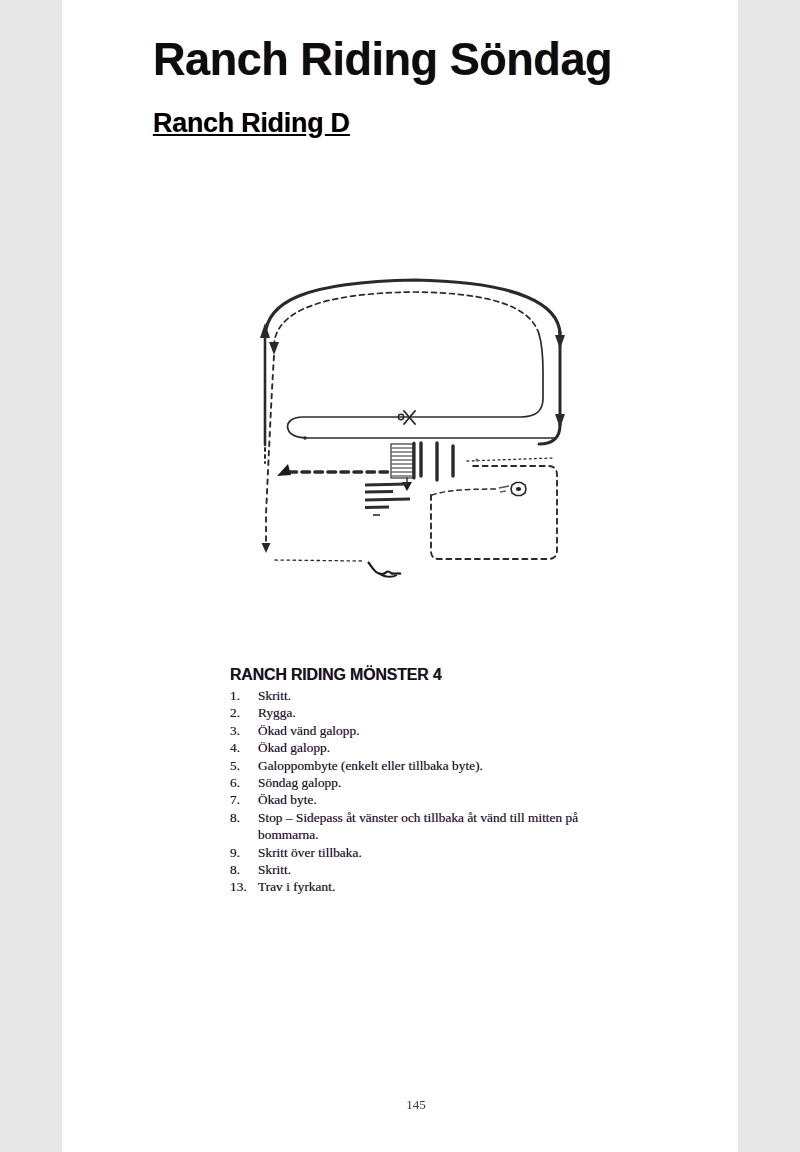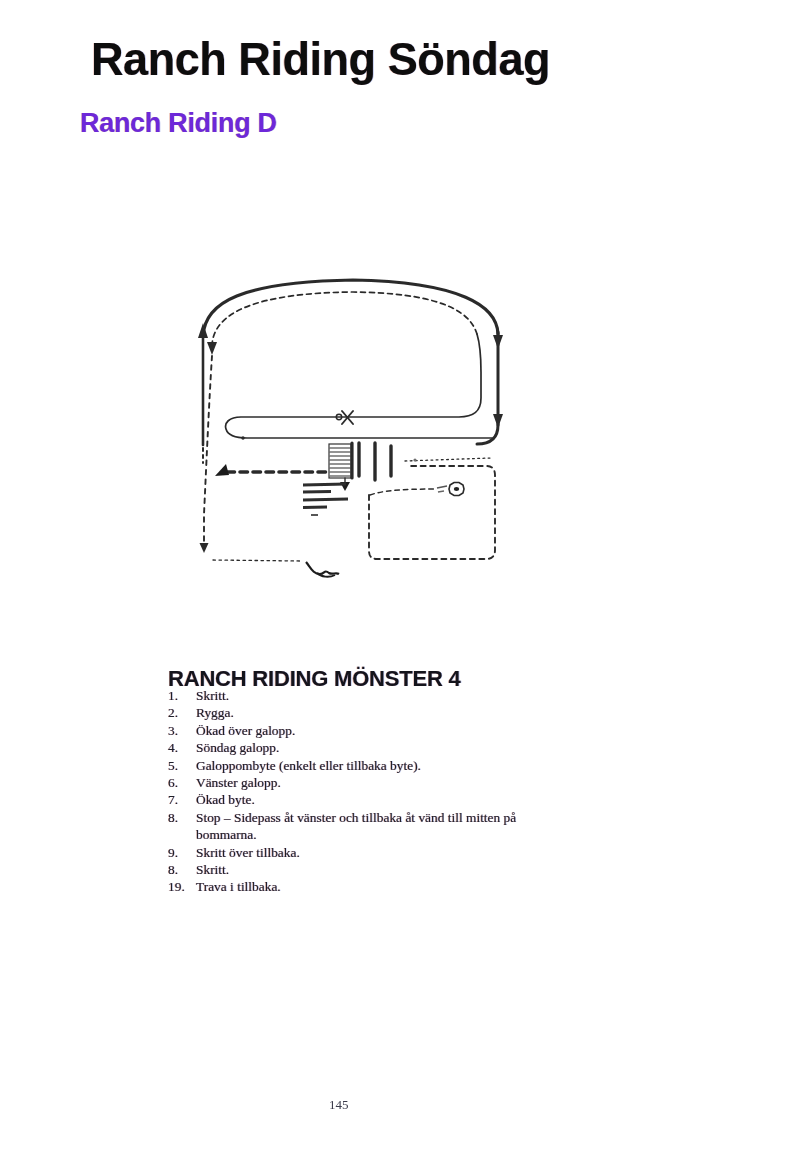--- a/index.html
+++ b/index.html
@@ -1,58 +1,58 @@
 <!DOCTYPE html>
 <html><head>
 <meta charset="utf-8">
 <style>
   html,body{margin:0;padding:0;background:#e8e8e8;}
   .page{
     position:relative;
-    width:800px;height:1152px;
+    width:676px;height:1152px;
     background:#ffffff;
     overflow:hidden;
     font-family:"Liberation Sans",sans-serif;
     margin:0 auto;
   }
   .scan-text{
     text-shadow:-0.6px 0 0 rgba(190,60,30,.38), 0.6px 0 0 rgba(40,70,200,.33);
   }
   .title{
     position:absolute;left:91px;top:34px;
     font-size:46px;font-weight:700;letter-spacing:-0.5px;
     color:#0d0d0d;line-height:1.1;white-space:nowrap;
     transform:scaleX(.98);transform-origin:left;
   }
   .subtitle{
-    position:absolute;left:80px;top:108px;
+    position:absolute;left:91px;top:108px;
     font-size:27px;font-weight:700;letter-spacing:-0.3px;
-    color:#6d28d9;white-space:nowrap;
+    color:#000000;white-space:nowrap;text-decoration:underline;
   }
   .diagram{
     position:absolute;left:193px;top:262px;
     width:322px;height:335px;
   }
   .pattern-heading{
     position:absolute;left:168px;top:666px;
-    font-size:22px;font-weight:700;letter-spacing:-0.2px;
+    font-size:16px;font-weight:700;letter-spacing:-0.2px;
     color:#14141c;white-space:nowrap;
   }
   .pattern-list{
     position:absolute;left:168px;top:687px;
     font-family:"Liberation Serif",serif;
     font-size:13.4px;line-height:17.4px;
     color:#20202a;
   }
   .pattern-item{display:flex;}
   .pattern-item .num{flex:0 0 28px;width:28px;}
   .pattern-item .txt{width:348px;}
   .page-number{
     position:absolute;left:329px;top:1097px;width:50px;
-    text-align:left;
+    text-align:center;
     font-family:"Liberation Serif",serif;
     font-size:13px;color:#3a3a4a;
   }
   svg .ln{fill:none;stroke:#2b2b2b;stroke-linecap:round;}
 </style>
 </head>
 <body>
 
 <div class="page">
 
@@ -146,51 +146,51 @@
     <div class="pattern-item">
       <span class="num">1.</span>
       <span class="txt">Skritt.</span>
     </div>
     <div class="pattern-item">
       <span class="num">2.</span>
       <span class="txt">Rygga.</span>
     </div>
     <div class="pattern-item">
       <span class="num">3.</span>
-      <span class="txt">Ökad över galopp.</span>
+      <span class="txt">Ökad vänd galopp.</span>
     </div>
     <div class="pattern-item">
       <span class="num">4.</span>
-      <span class="txt">Söndag galopp.</span>
+      <span class="txt">Ökad galopp.</span>
     </div>
     <div class="pattern-item">
       <span class="num">5.</span>
       <span class="txt">Galoppombyte (enkelt eller tillbaka byte).</span>
     </div>
     <div class="pattern-item">
       <span class="num">6.</span>
-      <span class="txt">Vänster galopp.</span>
+      <span class="txt">Söndag galopp.</span>
     </div>
     <div class="pattern-item">
       <span class="num">7.</span>
       <span class="txt">Ökad byte.</span>
     </div>
     <div class="pattern-item">
       <span class="num">8.</span>
       <span class="txt">Stop – Sidepass åt vänster och tillbaka åt vänd till mitten på bommarna.</span>
     </div>
     <div class="pattern-item">
       <span class="num">9.</span>
       <span class="txt">Skritt över tillbaka.</span>
     </div>
     <div class="pattern-item">
       <span class="num">8.</span>
       <span class="txt">Skritt.</span>
     </div>
     <div class="pattern-item">
-      <span class="num">19.</span>
-      <span class="txt">Trava i tillbaka.</span>
+      <span class="num">13.</span>
+      <span class="txt">Trav i fyrkant.</span>
     </div>
   </div>
 
   <div class="page-number">145</div>
 
 </div>
 
 </body></html>

